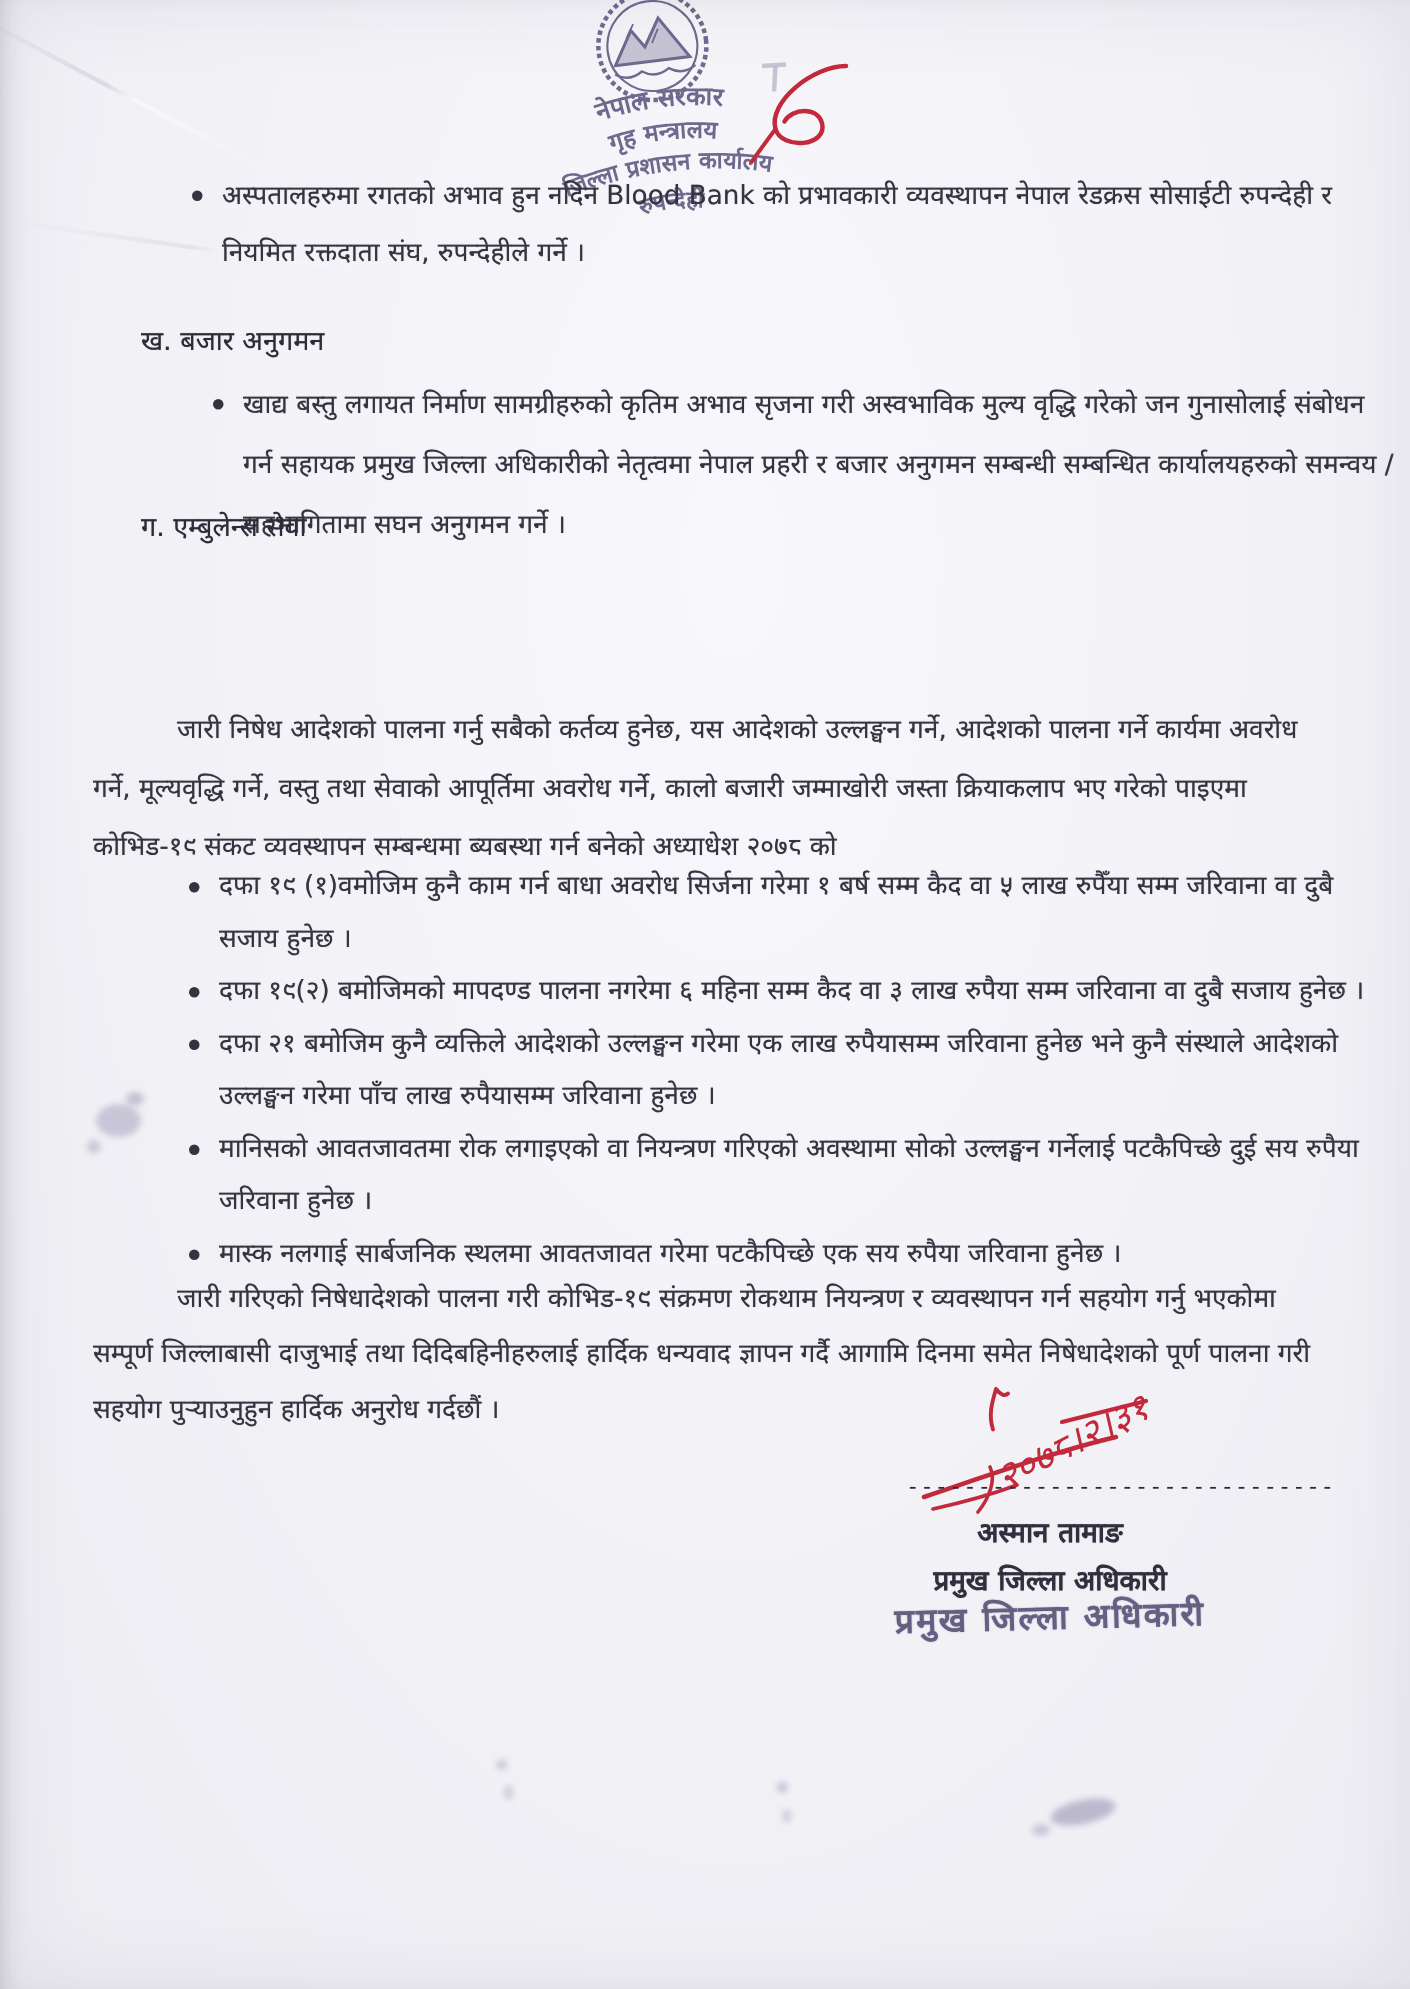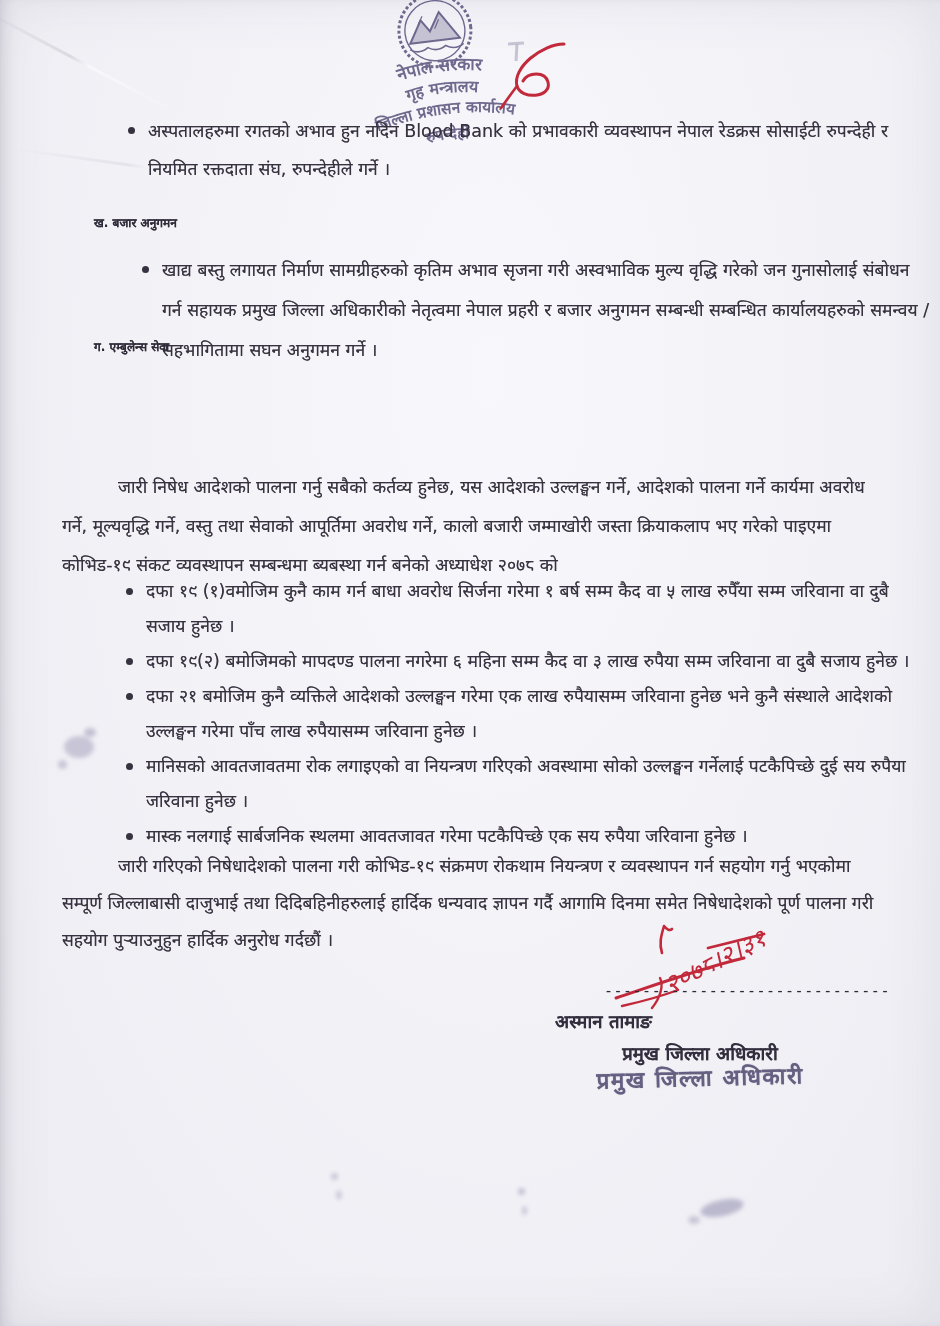--- a/index.html
+++ b/index.html
@@ -9,29 +9,29 @@
     margin:0 auto;
     overflow:hidden;
     background:
       radial-gradient(ellipse at 52% 28%, #f8f7fb 0%, #f2f1f6 55%, #edecf2 100%);
     box-shadow: inset 0 0 55px rgba(90,85,115,.10), inset 10px 0 18px -12px rgba(40,35,60,.25);
     font-family:"DejaVu Sans","Liberation Serif",sans-serif;
     color:#37323f;
   }
   .abs{position:absolute;}
   .body-text{font-size:17.5px; color:#37323f; text-shadow:0 0 .5px rgba(55,50,63,.55);}
-  .heading{font-size:12px;font-weight:bold;color:#2e2a38;text-shadow:0 0 .5px rgba(46,42,56,.6);}
+  .heading{font-size:18px;font-weight:normal;color:#2e2a38;text-shadow:0 0 .5px rgba(46,42,56,.6);}
   .bullet{display:flex;gap:13px;}
   .bullet .dot{flex:none;width:7px;height:7px;border-radius:50%;background:#37323f;}
   .para{text-align:left;}
   .crease{position:absolute;background:linear-gradient(90deg,rgba(120,115,140,0) 0%,rgba(120,115,140,.18) 45%,rgba(255,255,255,.5) 55%,rgba(120,115,140,0) 100%);}
   .smudge{position:absolute;background:#7d78a0;border-radius:50%;filter:blur(2px);}
   .pencil{position:absolute;background:#b7b3c6;opacity:.75;}
   .sig-divider{font-family:"DejaVu Sans Mono",monospace;font-size:15px;letter-spacing:.5px;color:#2e2a38;white-space:nowrap;}
-  .sig-name{font-size:18.5px;font-weight:600;color:#332e3d;text-shadow:0 0 .5px rgba(51,46,61,.5);}
+  .sig-name{font-size:18.5px;font-weight:600;text-align:center;color:#332e3d;text-shadow:0 0 .5px rgba(51,46,61,.5);}
   .sig-title{font-size:18.5px;font-weight:600;text-align:center;color:#332e3d;text-shadow:0 0 .5px rgba(51,46,61,.5);}
   .stamp-title{
     font-size:22.5px;font-weight:bold;text-align:center;
     color:#5a5478;letter-spacing:1.5px;opacity:.92;
     transform:rotate(-1.5deg);
     text-shadow:0 0 1px rgba(90,84,120,.6);
   }
 </style>
 </head>
 <body>

